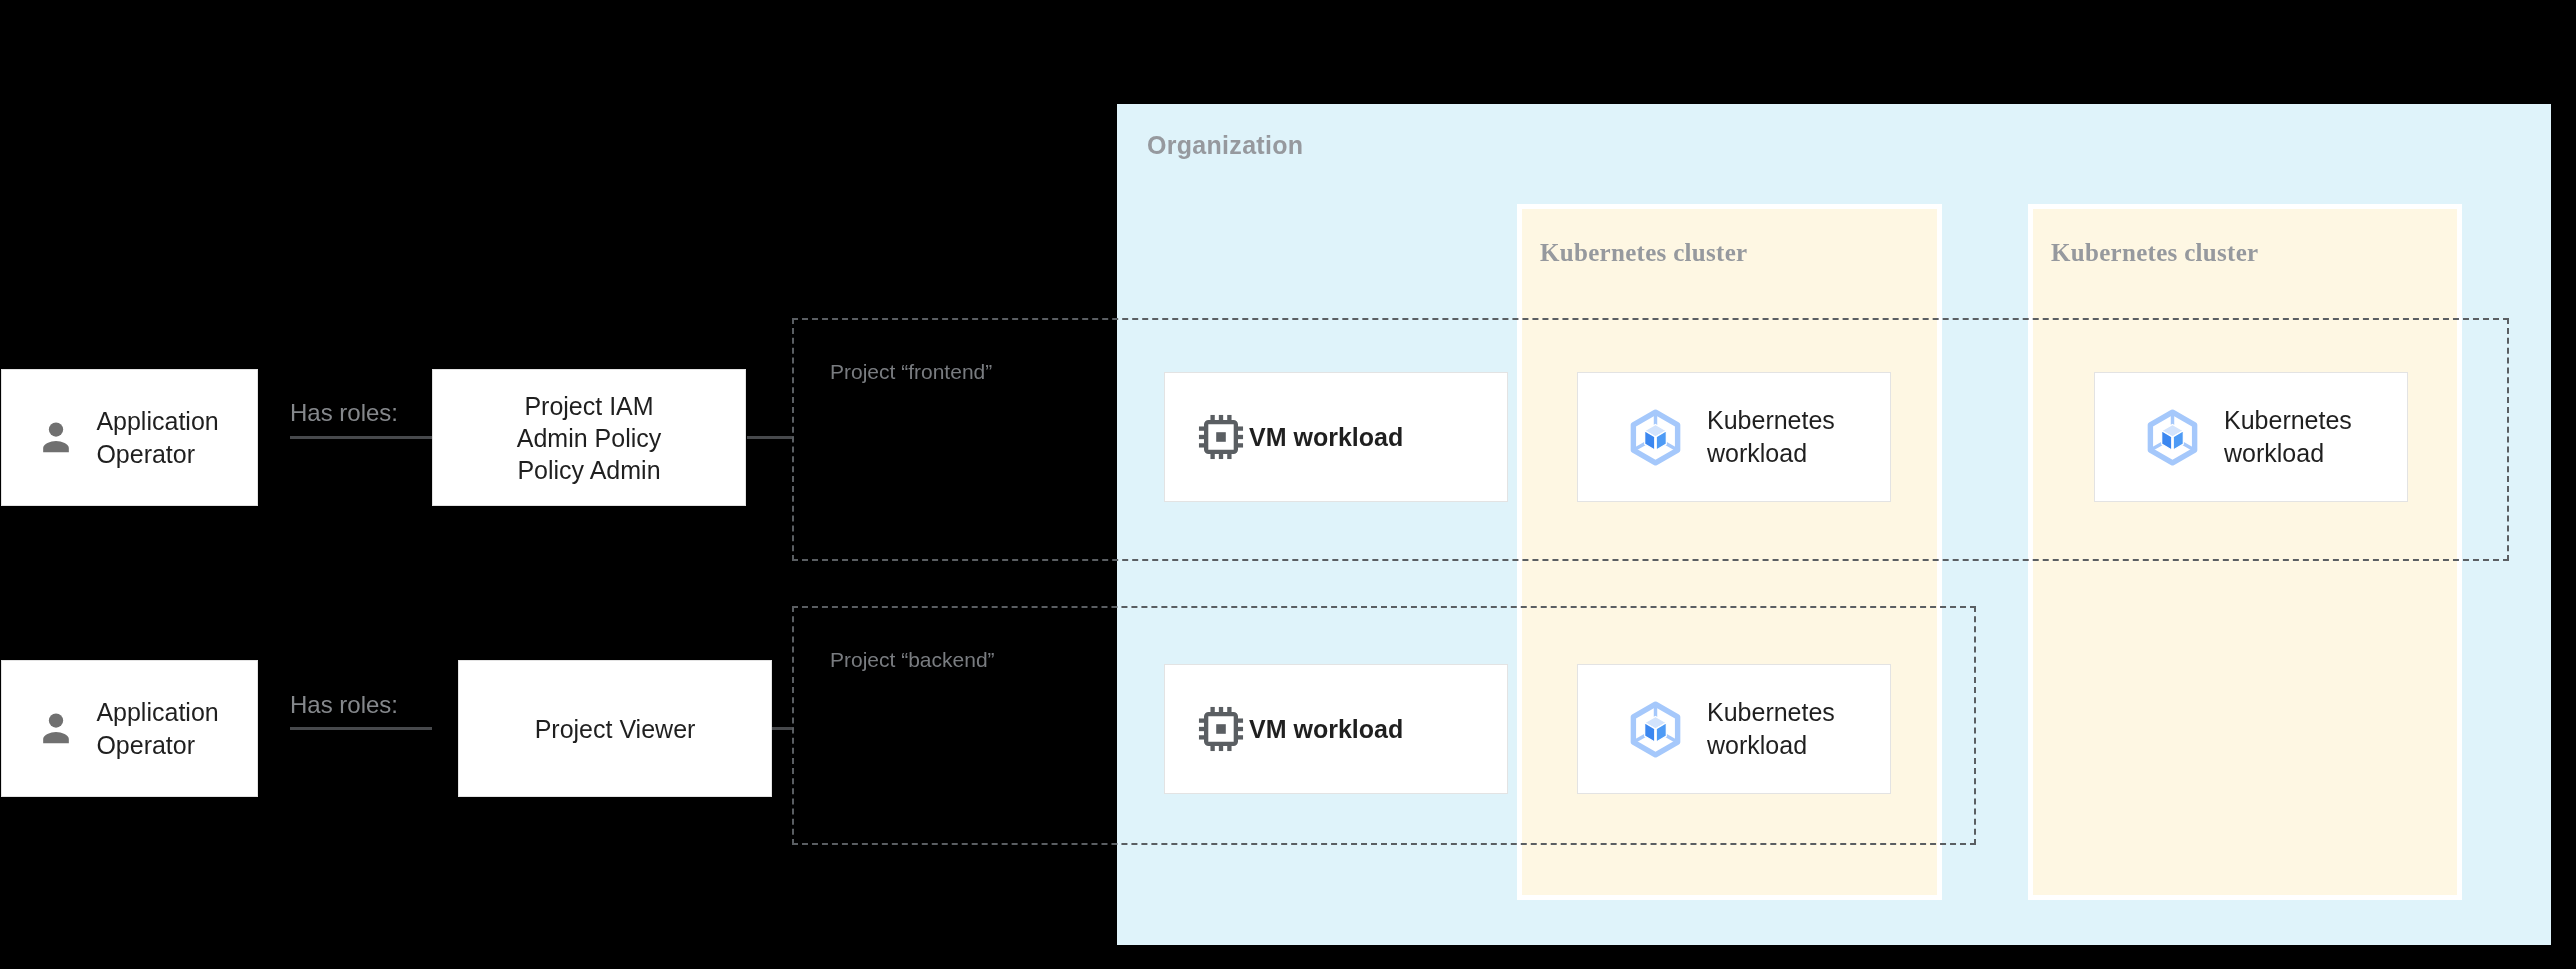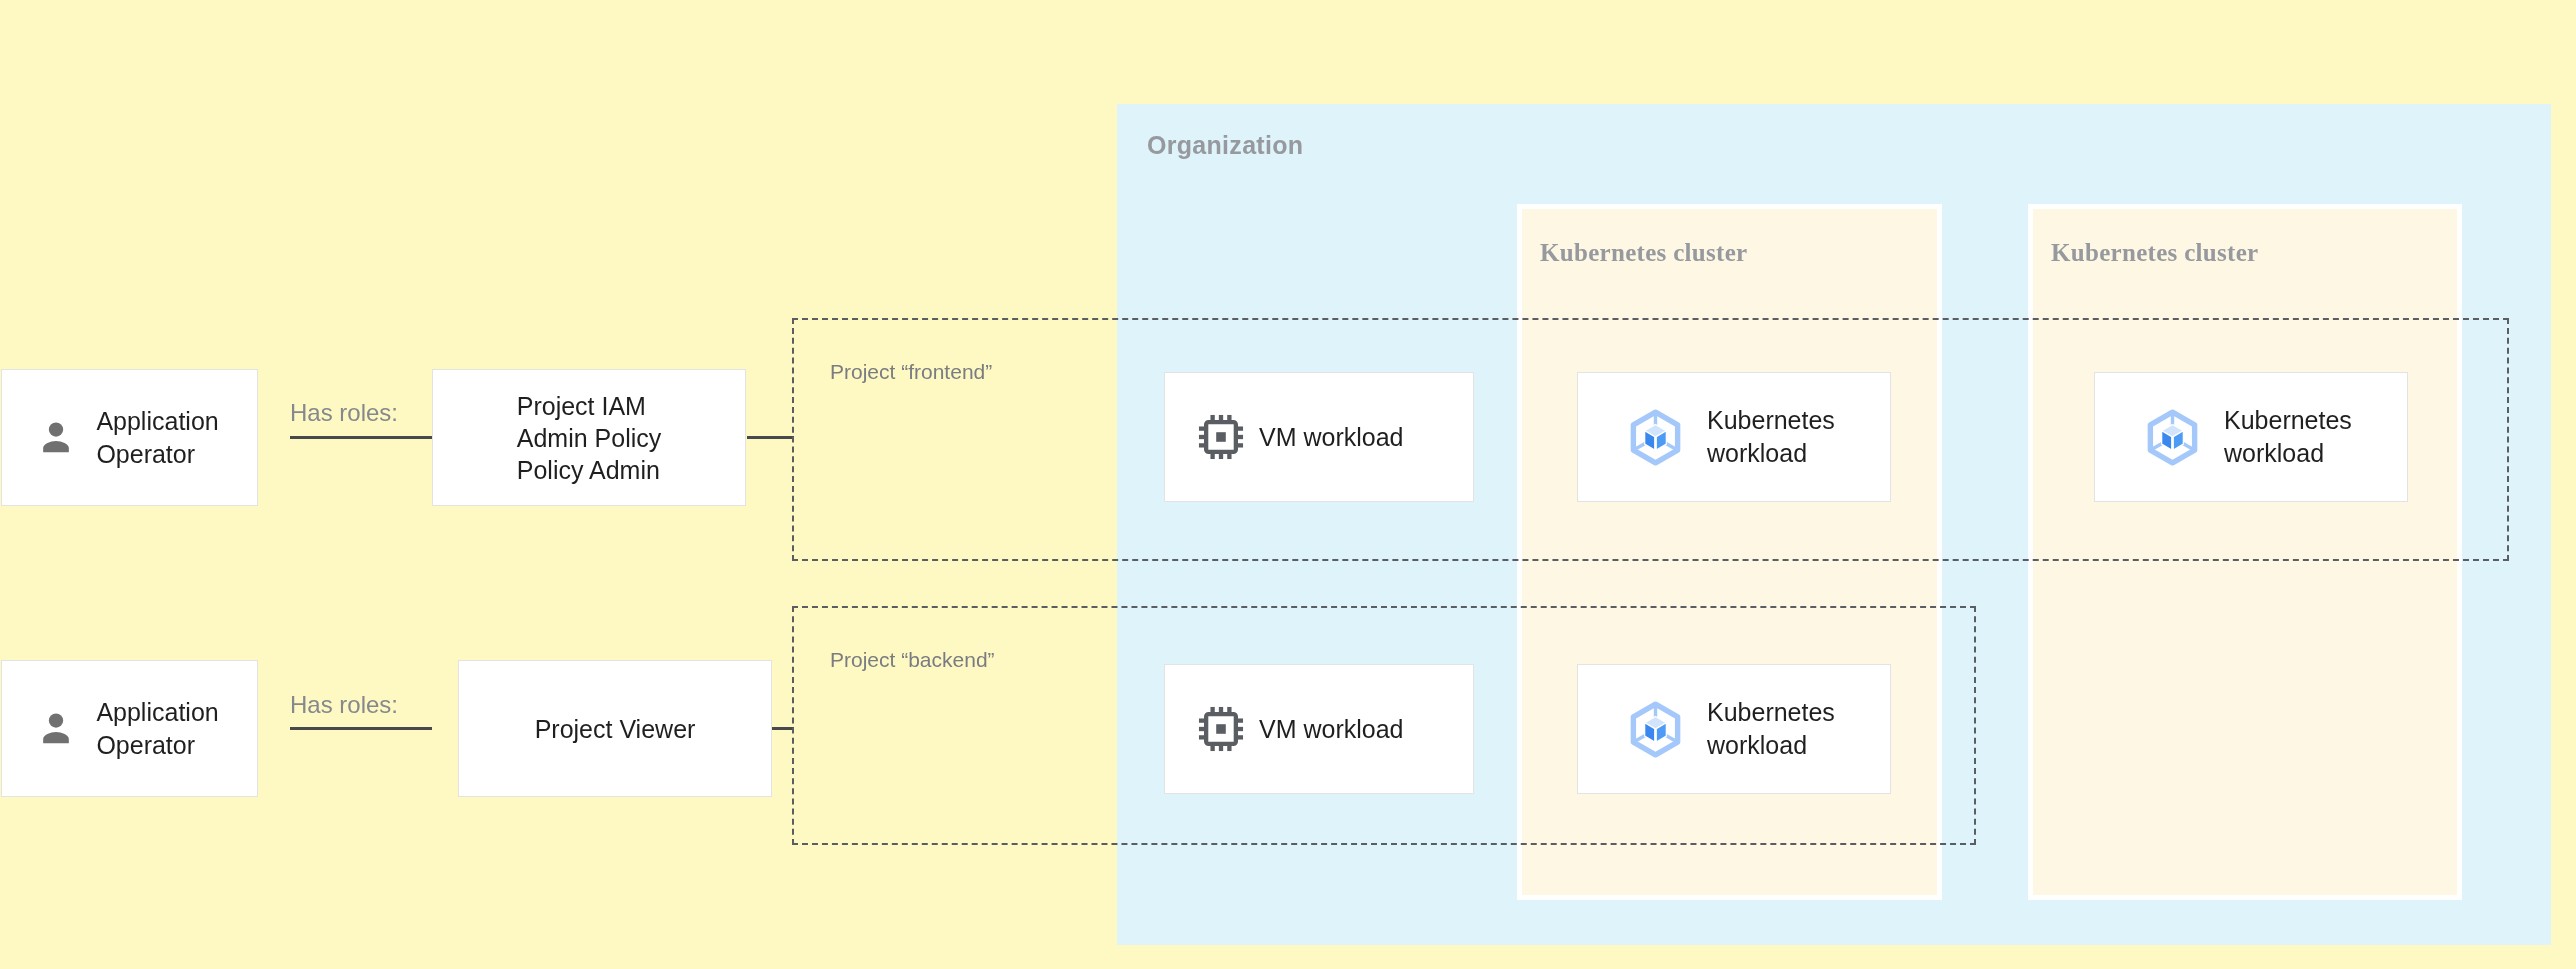--- a/index.html
+++ b/index.html
@@ -1,21 +1,21 @@
 <!DOCTYPE html>
 <html style="font-size:11px"><head>
 <meta charset="utf-8">
 <style>
   * { box-sizing: border-box; }
   html, body { margin: 0; padding: 0; background: #ffffff; }
   .canvas {
     position: relative;
     width: 2576px;
     height: 970px;
-    background: #fef9c3;
+    background: #000000;
     font-family: "Liberation Sans", sans-serif;
     overflow: hidden;
   }
 
   
   .zone-org {
     position: absolute;
     left: 1117px; top: 104px;
     width: 1434px; height: 841px;
     background: #DFF3FA;
@@ -82,23 +82,23 @@
     position: absolute;
     background: #ffffff;
     border: 1.4px solid #E3E3E3;
     display: flex;
     align-items: center;
     z-index: 4;
     color: #1F1F1F;
   }
   .node .label { font-size: 25px; line-height: 33px; }
   .actor { left: 1.4px; width: 257px; height: 137px; padding-left: 32px; gap: 18px; }
-  .role  { left: 432px; width: 314px; height: 137px; justify-content: center; }
+  .role  { left: 432px; width: 314px; height: 137px; justify-content: center; text-align: center; }
   .role .label { line-height: 32px; }
-  .workload-vm  { width: 310px; height: 130px; padding-left: 33px; gap: 15px; }
+  .workload-vm  { width: 344px; height: 130px; padding-left: 33px; gap: 5px; font-weight: bold; }
   .workload-k8s { width: 314px; height: 130px; padding-left: 48px; gap: 22px; }
   .icon { flex: 0 0 auto; display: block; }
 </style>
 </head>
 <body>
 
 <div class="canvas">
 
   <div class="zone-org">
     <div class="zone-label org-label">Organization</div>

